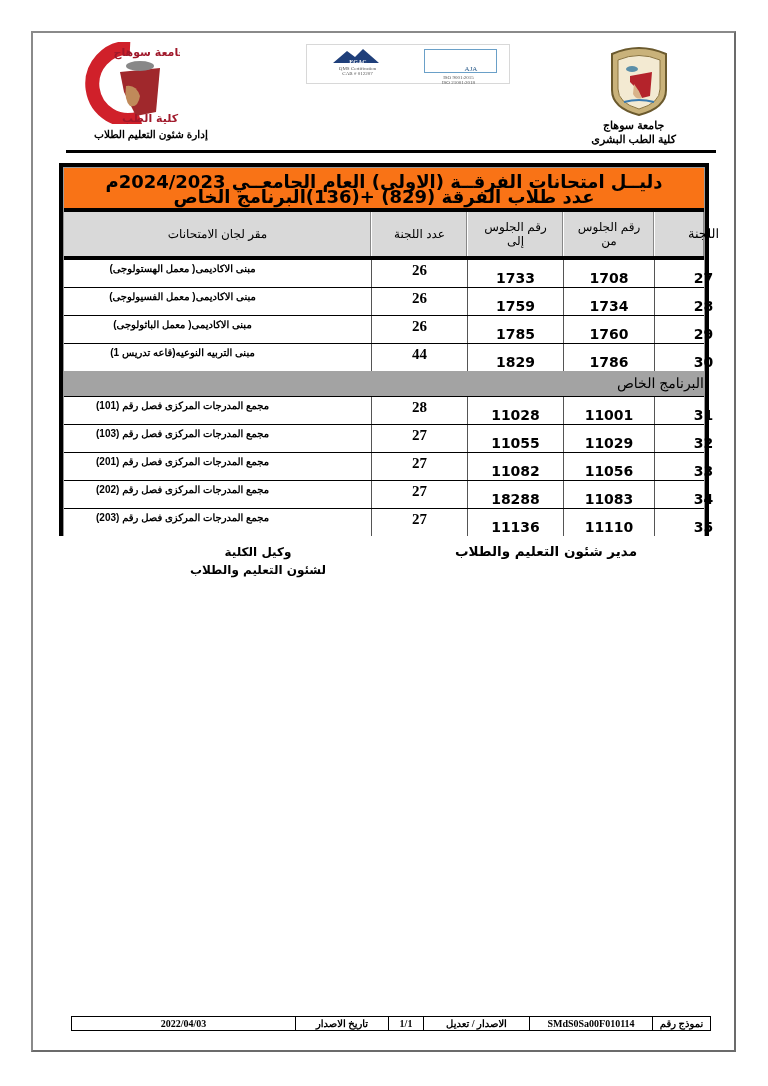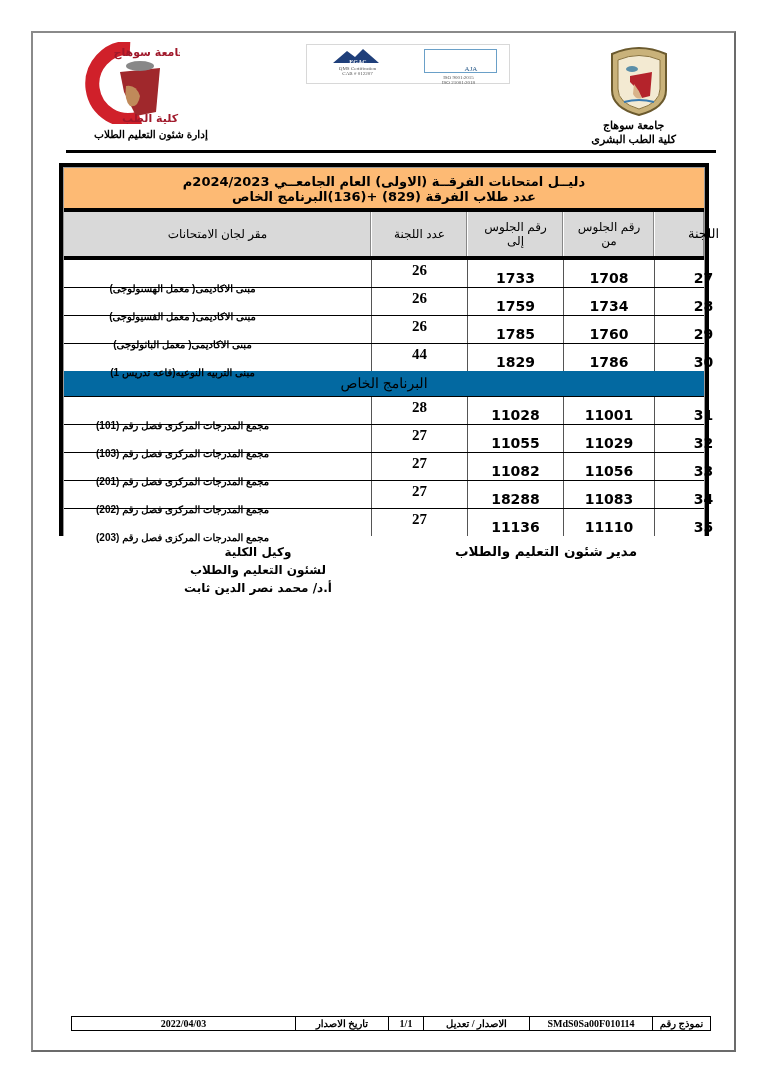--- a/index.html
+++ b/index.html
@@ -10,33 +10,33 @@
   .logo-left { position:absolute; left:80px; top:42px; width:100px; height:82px; }
   .cert-box { position:absolute; left:306px; top:44px; width:204px; height:40px; border:1px solid #d8d8d8; background:#fff; display:flex; gap:4px; padding:2px; box-sizing:border-box; }
   .cert { flex:1; position:relative; font-family:"Liberation Serif", serif; font-size:5px; text-align:center; color:#555; line-height:5px; }
   .cert-ajaj { border:1px solid #6aa0c8; margin:2px 10px 10px 14px; height:22px; display:flex; align-items:flex-end; justify-content:center; font-size:7px; color:#2a5b8a;padding-left:21px; }
   .uni-name { position:absolute; right:92px; top:118px; font-family:"Liberation Sans", sans-serif; font-weight:bold; font-size:11px; text-align:center; direction:rtl; line-height:14px; }
   .dept-name { position:absolute; left:94px; top:128px; font-family:"Liberation Sans", sans-serif; font-weight:bold; font-size:10.5px; direction:rtl; }
   .header-rule { position:absolute; left:66px; top:150px; width:650px; height:3px; background:#000; }
   
   .tbl { position:absolute; left:59px; top:163px; width:650px; border:4px solid #000; border-bottom:none; box-sizing:border-box; background:#fff; }
   .tbl-inner { border:1px solid #9a9a9a; border-bottom:none; }
-  .title-block { background:#fdba74; text-align:center; direction:rtl; font-family:"DejaVu Sans", sans-serif; font-weight:bold; font-size:13px; line-height:15px; padding:6px 0 4px; border-bottom:4px solid #000; }
+  .title-block { background:#f97316; text-align:center; direction:rtl; font-family:"DejaVu Sans", sans-serif; font-weight:bold; font-size:18px; line-height:15px; padding:6px 0 4px; border-bottom:4px solid #000; }
   .row { display:flex; direction:rtl; border-bottom:1px solid #000; }
   .row > div { box-sizing:border-box; border-left:1px solid #555; display:flex; align-items:center; justify-content:center; }
   .row > div:last-child { border-left:none; }
   .c-com { width:50px;padding-left:48px; } .c-from { width:91px; } .c-to { width:96px; } .c-cnt { width:96px; } .c-loc { flex:1; }
   .head-row { background:#d9d9d9; height:44px; border-bottom:4px solid #000; font-family:"Liberation Sans", sans-serif; font-size:12px; }
   .head-row > div { border-left:1px solid #fff; box-shadow: inset -1px 0 0 #888; text-align:right; line-height:14px; }
   .head-row .c-com { font-size:13px; }
   .data-row { height:27px; }
   .data-row .c-com, .data-row .c-from, .data-row .c-to { font-family:"DejaVu Sans", sans-serif; font-weight:bold; font-size:14px; padding-top:8px; }
   .data-row .c-cnt { font-family:"Liberation Serif", serif; font-weight:bold; font-size:15px; align-items:flex-start; padding-top:2px; }
-  .data-row .c-loc { font-family:"Liberation Sans", sans-serif; font-weight:bold; font-size:10px; align-items:flex-start; padding-top:3px; justify-content:center; padding-right:70px;margin-top:20px; }
-  .section-row { background:#0369a1; height:25px; border-bottom:1px solid #000; text-align:center; direction:rtl; font-family:"Liberation Sans", sans-serif; font-size:14px; line-height:25px; }
+  .data-row .c-loc { font-family:"Liberation Sans", sans-serif; font-weight:bold; font-size:10px; align-items:flex-start; padding-top:3px; justify-content:center; padding-right:70px; }
+  .section-row { background:#a3a3a3; height:25px; border-bottom:1px solid #000; text-align:right; direction:rtl; font-family:"Liberation Sans", sans-serif; font-size:14px; line-height:25px; }
   
   .sig-right { position:absolute; left:455px; top:543px; font-family:"DejaVu Sans", sans-serif; font-weight:bold; font-size:13.5px; direction:rtl; }
   .sig-left { position:absolute; left:158px; top:543px; width:200px; font-family:"DejaVu Sans", sans-serif; font-weight:bold; font-size:12px; direction:rtl; text-align:center; line-height:18px; }
   
   .footer { position:absolute; left:71px; top:1016px; width:640px; height:15px; border:1px solid #000; display:flex; direction:rtl; font-family:"Liberation Serif", serif; font-weight:bold; font-size:10px; line-height:14px; box-sizing:border-box; }
   .footer > div { border-left:1px solid #000; text-align:center; box-sizing:border-box; }
   .footer > div:last-child { border-left:none; }
   .f1 { width:58px; } .f2 { width:123px; } .f3 { width:106px; } .f4 { width:35px; } .f5 { width:93px; } .f6 { flex:1; }
 </style>
 </head>
@@ -178,21 +178,20 @@
       <div class="c-cnt">27</div>
       <div class="c-loc">مجمع المدرجات المركزى فصل رقم (203)</div>
     </div>
   </div>
 </div>
 
 <div class="sig-right">مدير شئون التعليم والطلاب</div>
 <div class="sig-left">
   <div>وكيل الكلية</div>
   <div>لشئون التعليم والطلاب</div>
-  <div>أ.د/ محمد نصر الدين ثابت</div>
 </div>
 
 <div class="footer">
   <div class="f1">نموذج رقم</div>
   <div class="f2">SMdS0Sa00F010114</div>
   <div class="f3">الاصدار / تعديل</div>
   <div class="f4">1/1</div>
   <div class="f5">تاريخ الاصدار</div>
   <div class="f6">2022/04/03</div>
 </div>

